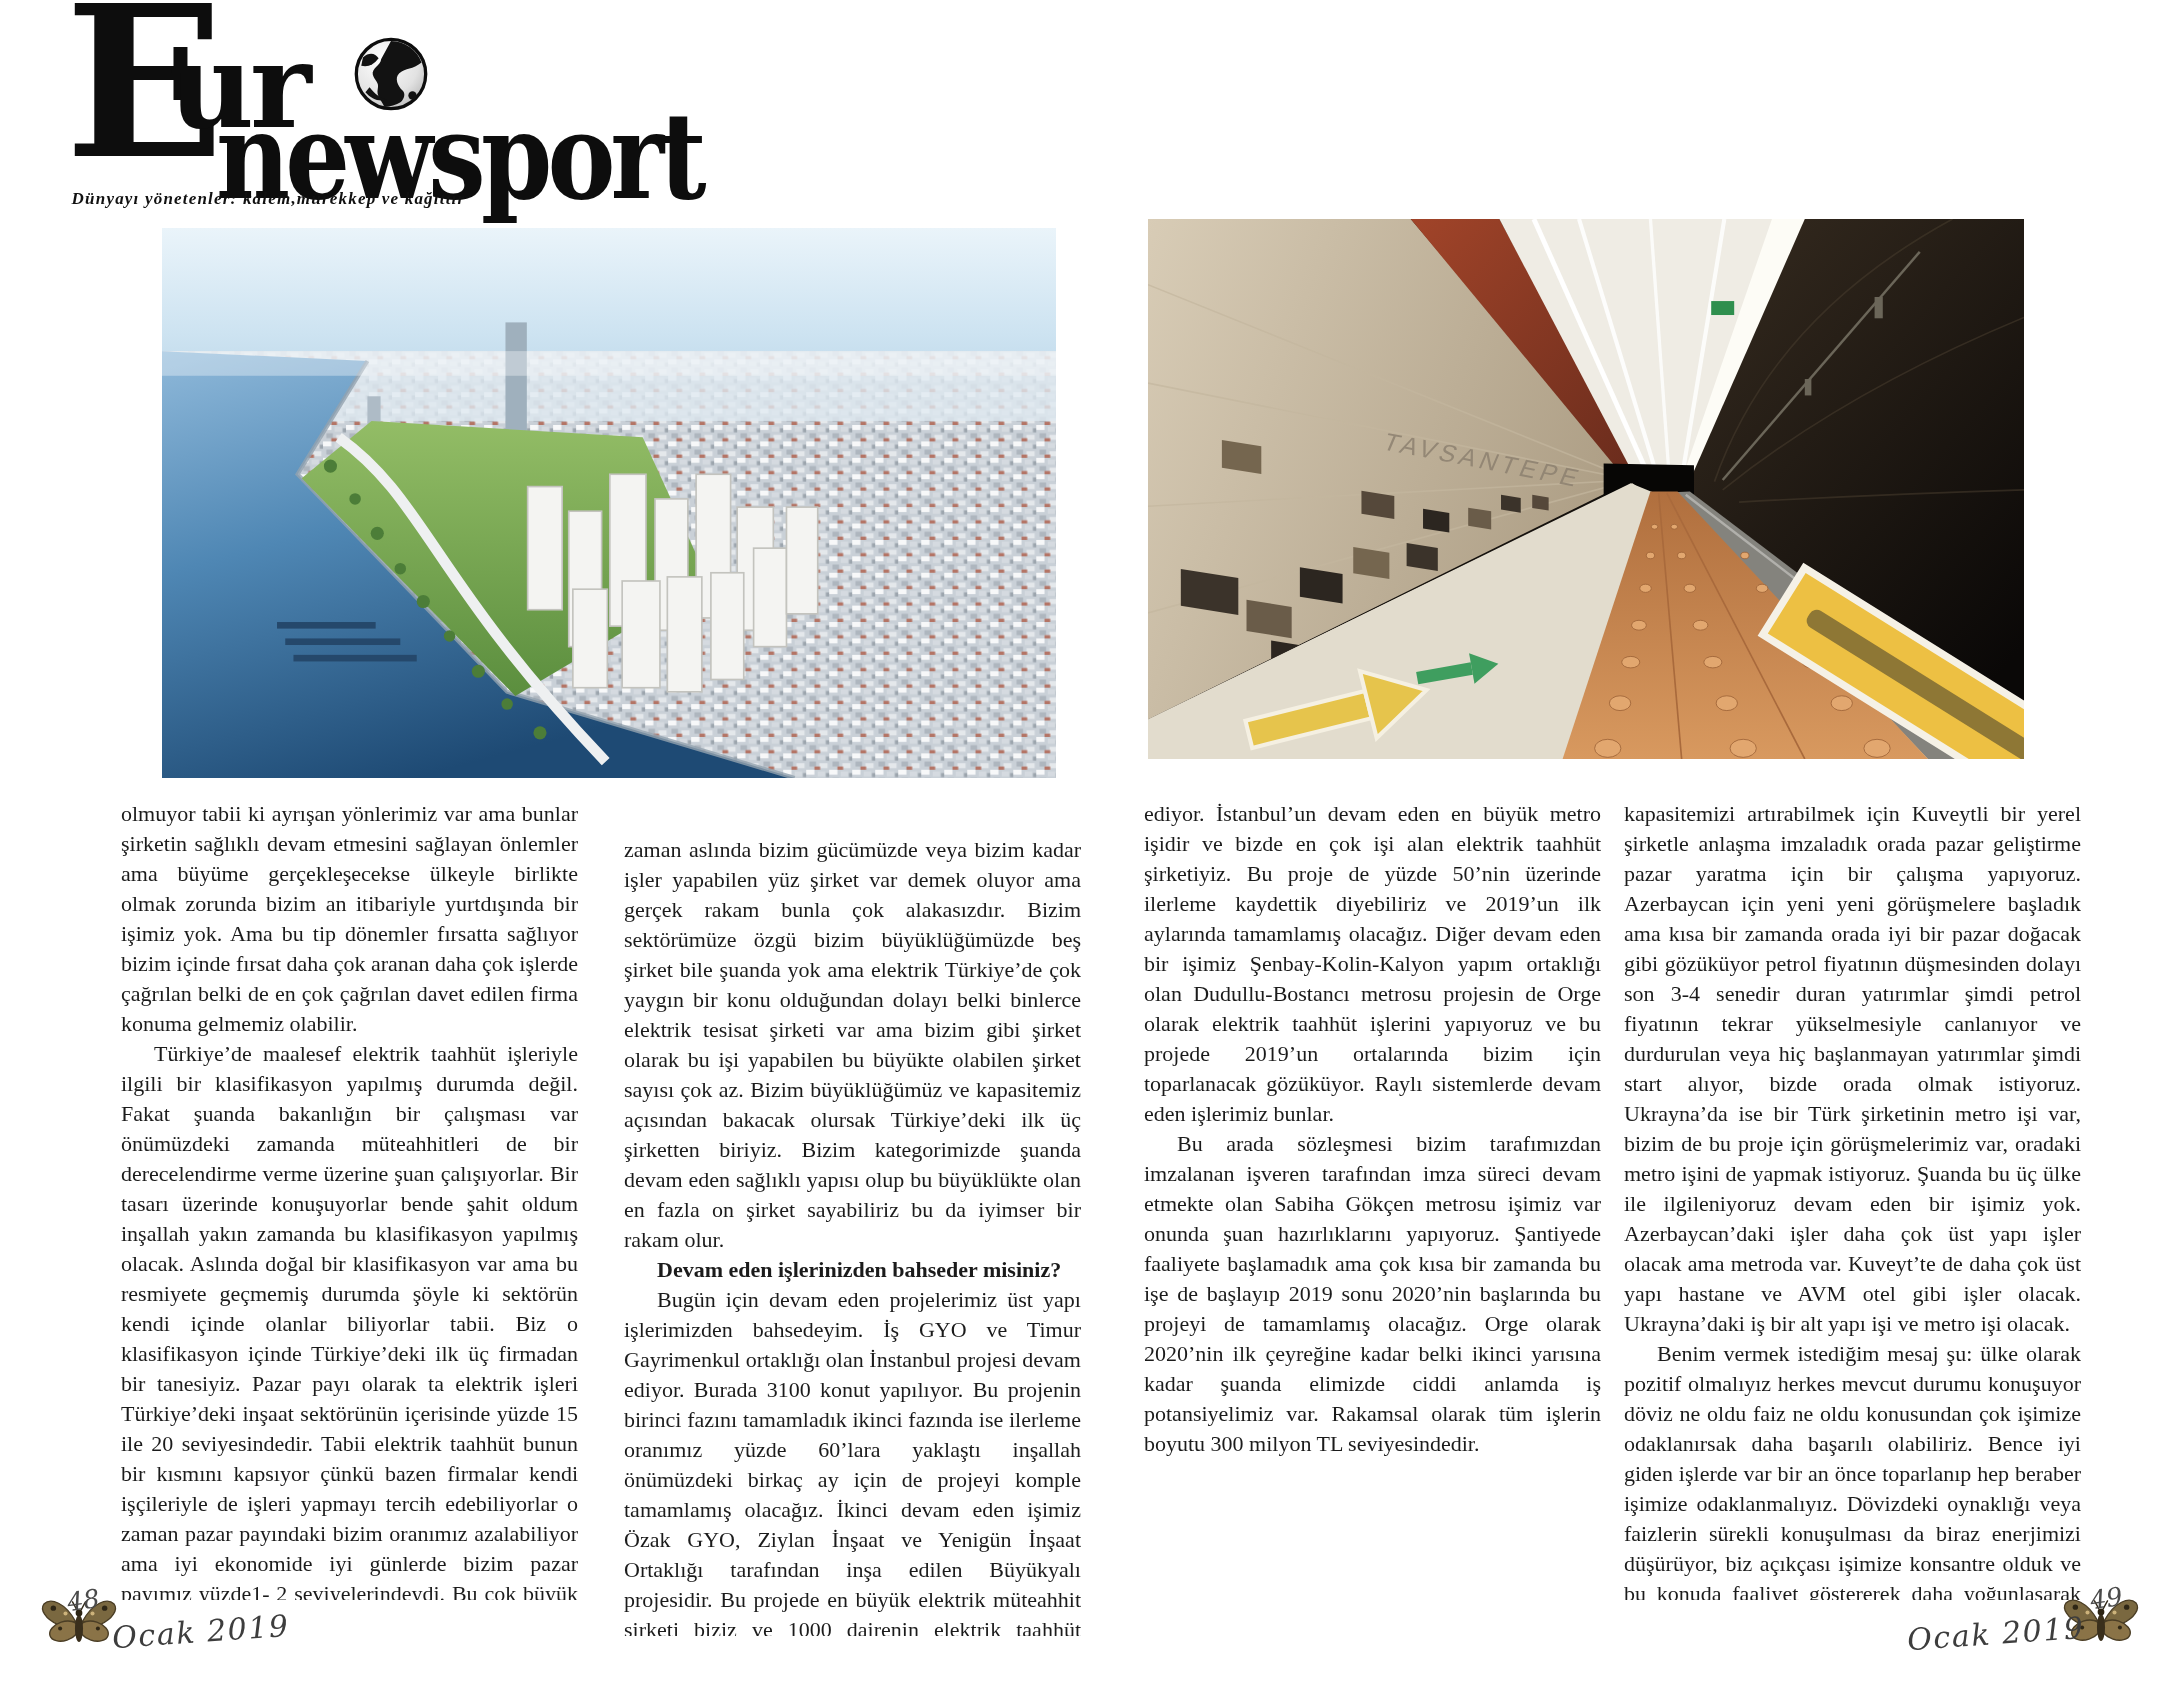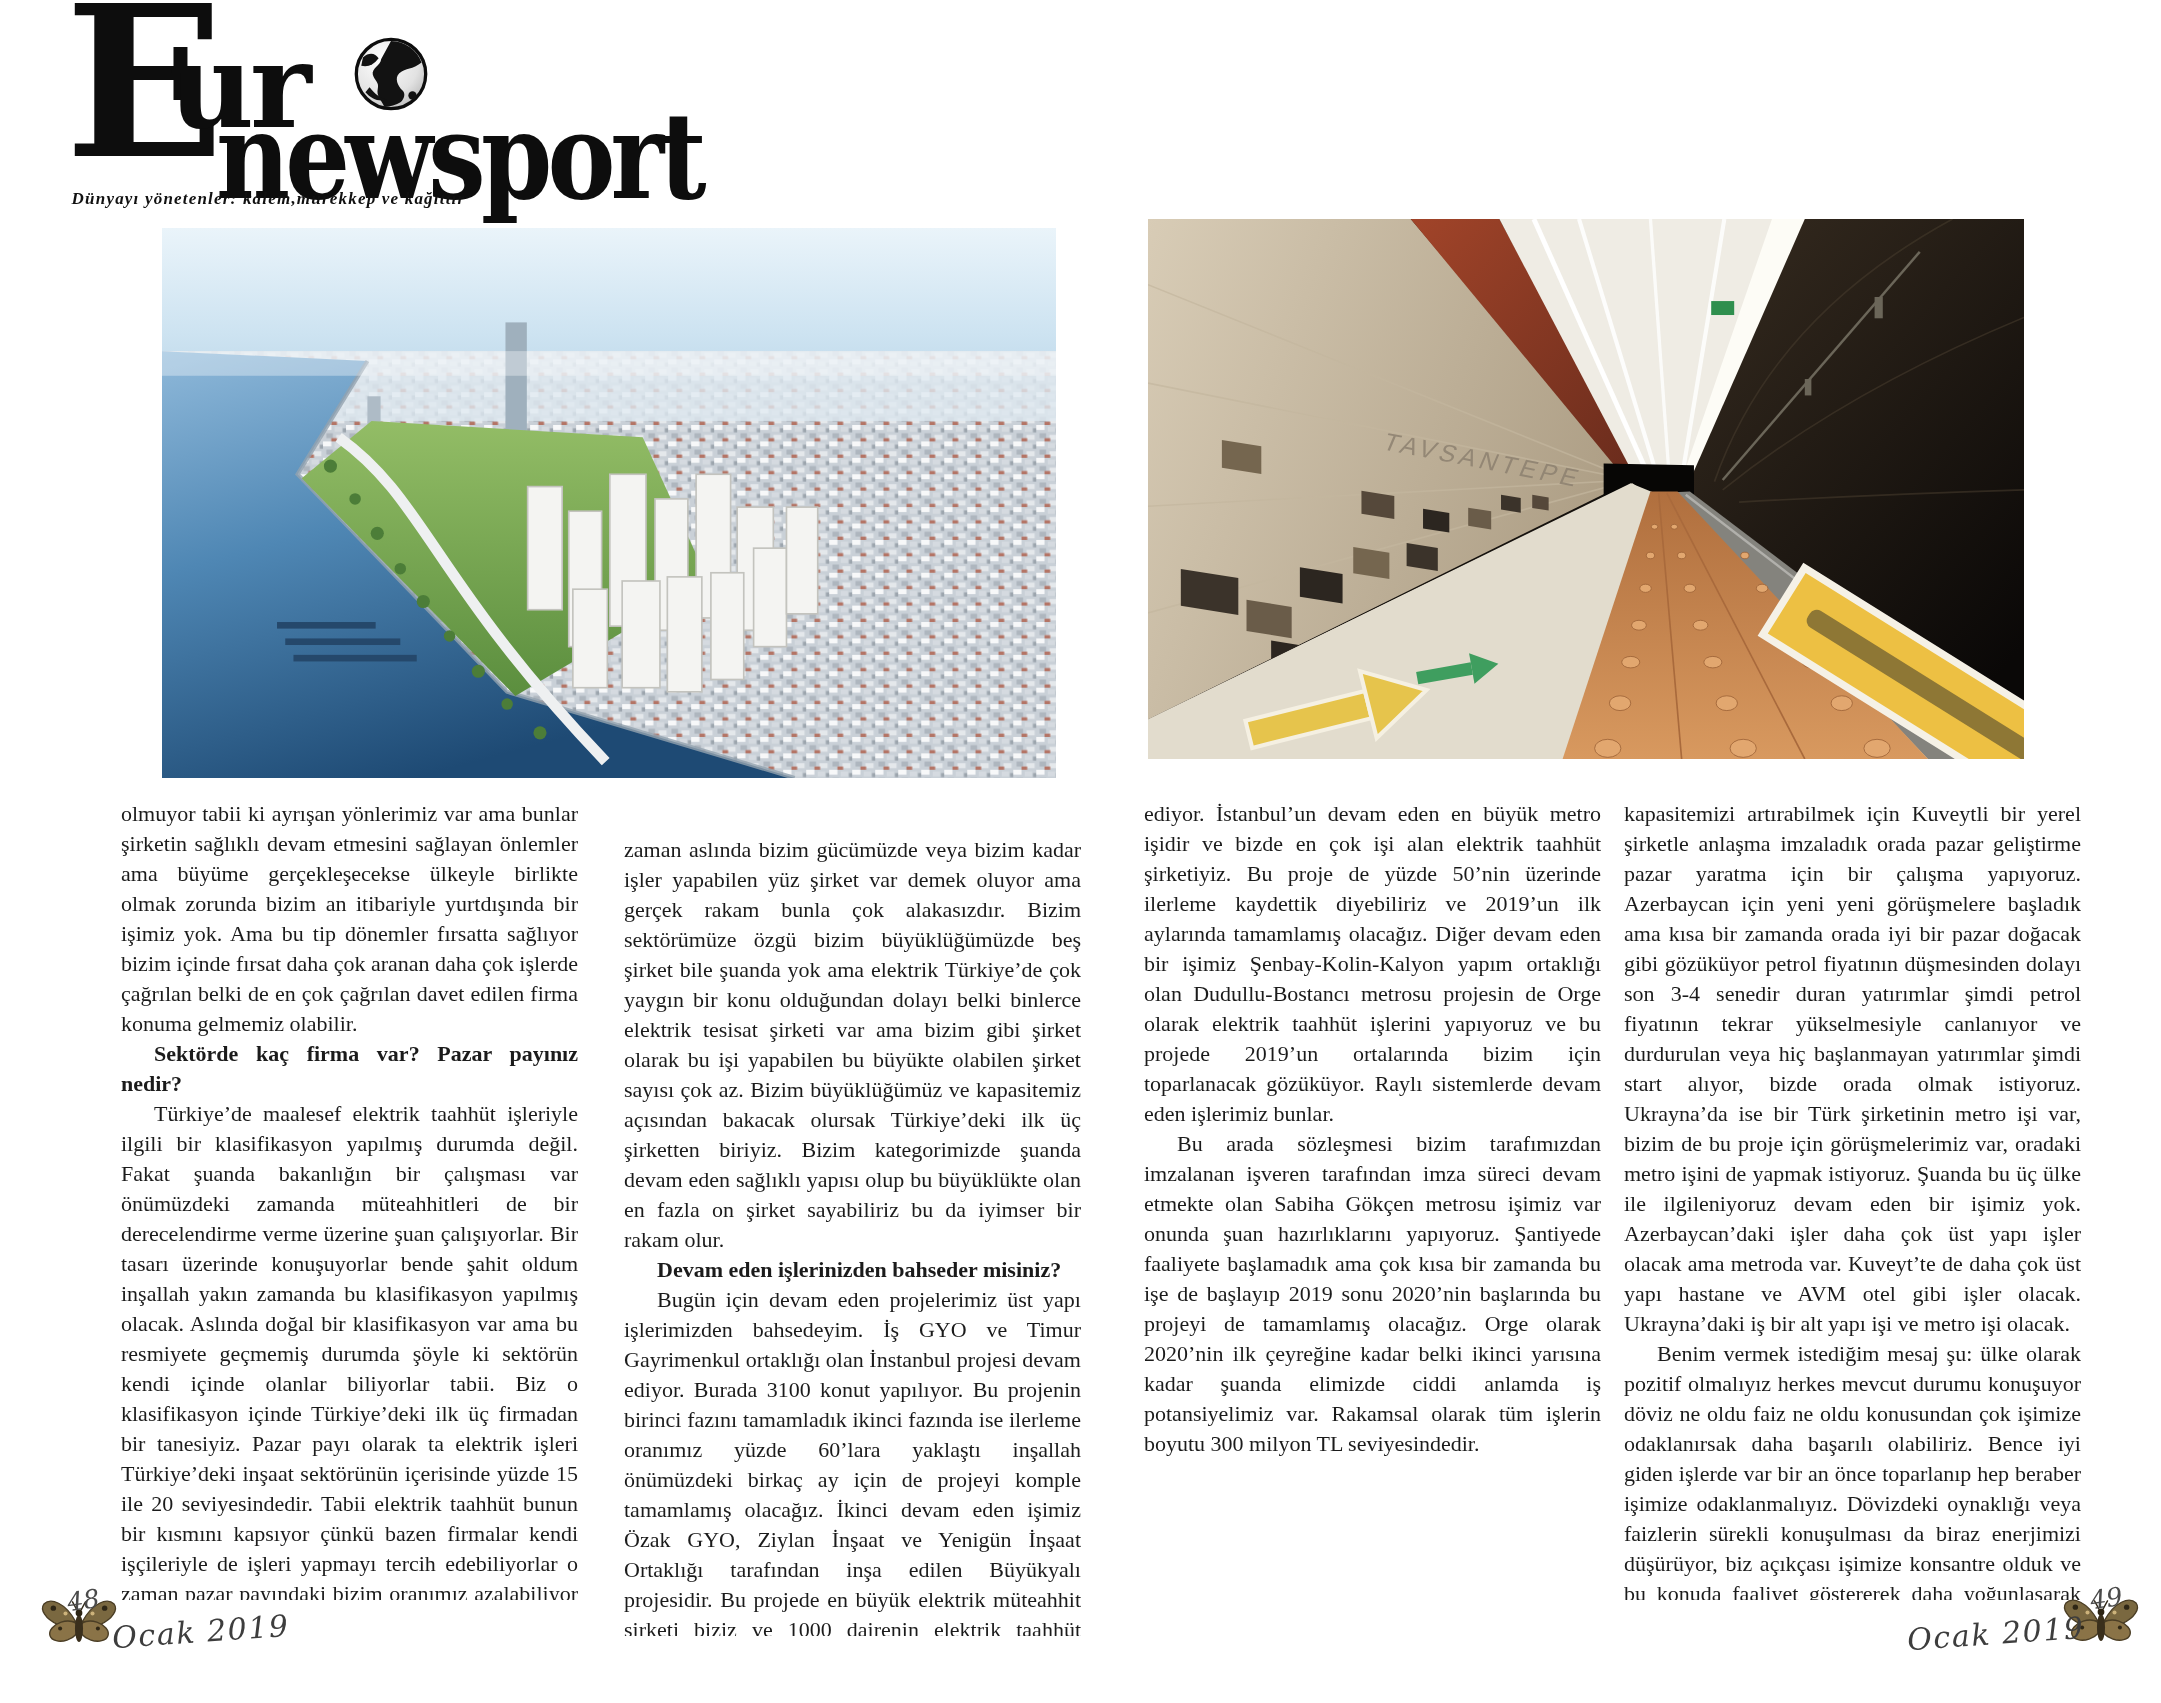--- a/index.html
+++ b/index.html
@@ -262,21 +262,20 @@
       <g transform="translate(965,585) rotate(32)">
         <rect x="-225" y="-48" width="450" height="96" fill="#edc043" stroke="#f5f1e6" stroke-width="9"></rect>
         <rect x="-190" y="-14" width="330" height="24" rx="10" fill="#403a2a" opacity="0.55"></rect>
         <rect x="150" y="-14" width="50" height="24" rx="10" fill="#403a2a" opacity="0.55"></rect>
       </g>
     </svg>
   </figure>
 
   <section class="col col-1">
     <p>olmuyor tabii ki ayrışan yönlerimiz var ama bunlar şirketin sağlıklı devam etmesini sağlayan önlemler ama büyüme gerçekleşecekse ülkeyle birlikte olmak zorunda bizim an itibariyle yurtdışında bir işimiz yok. Ama bu tip dönemler fırsatta sağlıyor bizim içinde fırsat daha çok aranan daha çok işlerde çağrılan belki de en çok çağrılan davet edilen firma konuma gelmemiz olabilir.</p>
-    <p class="q">Sektörde kaç firma var? Pazar payınız nedir?</p>
     <p class="ind">Türkiye’de maalesef elektrik taahhüt işleriyle ilgili bir klasifikasyon yapılmış durumda değil. Fakat şuanda bakanlığın bir çalışması var önümüzdeki zamanda müteahhitleri de bir derecelendirme verme üzerine şuan çalışıyorlar. Bir tasarı üzerinde konuşuyorlar bende şahit oldum inşallah yakın zamanda bu klasifikasyon yapılmış olacak. Aslında doğal bir klasifikasyon var ama bu resmiyete geçmemiş durumda şöyle ki sektörün kendi içinde olanlar biliyorlar tabii. Biz o klasifikasyon içinde Türkiye’deki ilk üç firmadan bir tanesiyiz. Pazar payı olarak ta elektrik işleri Türkiye’deki inşaat sektörünün içerisinde yüzde 15 ile 20 seviyesindedir. Tabii elektrik taahhüt bunun bir kısmını kapsıyor çünkü bazen firmalar kendi işçileriyle de işleri yapmayı tercih edebiliyorlar o zaman pazar payındaki bizim oranımız azalabiliyor ama iyi ekonomide iyi günlerde bizim pazar payımız yüzde1- 2 seviyelerindeydi. Bu çok büyük bir sektör olduğu için bu aslında realitedeki firma sayısına doğru orantıda gitmiyor. Yani yüzde bir dediğimiz</p>
   </section>
 
   <section class="col col-2">
     <p>zaman aslında bizim gücümüzde veya bizim kadar işler yapabilen yüz şirket var demek oluyor ama gerçek rakam bunla çok alakasızdır.  Bizim sektörümüze özgü bizim büyüklüğümüzde beş şirket bile şuanda yok ama elektrik Türkiye’de çok yaygın bir konu olduğundan dolayı belki binlerce elektrik tesisat şirketi var ama bizim gibi şirket olarak bu işi yapabilen bu büyükte olabilen şirket sayısı çok az.  Bizim büyüklüğümüz ve kapasitemiz açısından bakacak olursak Türkiye’deki ilk üç şirketten biriyiz. Bizim kategorimizde şuanda devam eden sağlıklı yapısı olup bu büyüklükte olan en fazla on şirket sayabiliriz bu da iyimser bir rakam olur.</p>
     <p class="q">Devam eden işlerinizden bahseder misiniz?</p>
     <p class="ind">Bugün için devam eden projelerimiz üst yapı işlerimizden bahsedeyim. İş GYO ve Timur Gayrimenkul ortaklığı olan İnstanbul projesi devam ediyor.  Burada 3100 konut yapılıyor. Bu projenin birinci fazını tamamladık ikinci fazında ise ilerleme oranımız yüzde 60’lara yaklaştı inşallah önümüzdeki birkaç ay için de projeyi komple tamamlamış olacağız. İkinci devam eden işimiz Özak GYO, Ziylan İnşaat ve Yenigün İnşaat Ortaklığı tarafından inşa edilen Büyükyalı projesidir. Bu projede en büyük elektrik müteahhit şirketi biziz ve 1000 dairenin elektrik taahhüt işlerini yapıyoruz. Bu projeyi de 2019’un ilk çeyreğinde tamamlamış olacağız. Üst yapıda şuan devam eden bu iki işimiz var.</p>
 
   </section>
 

